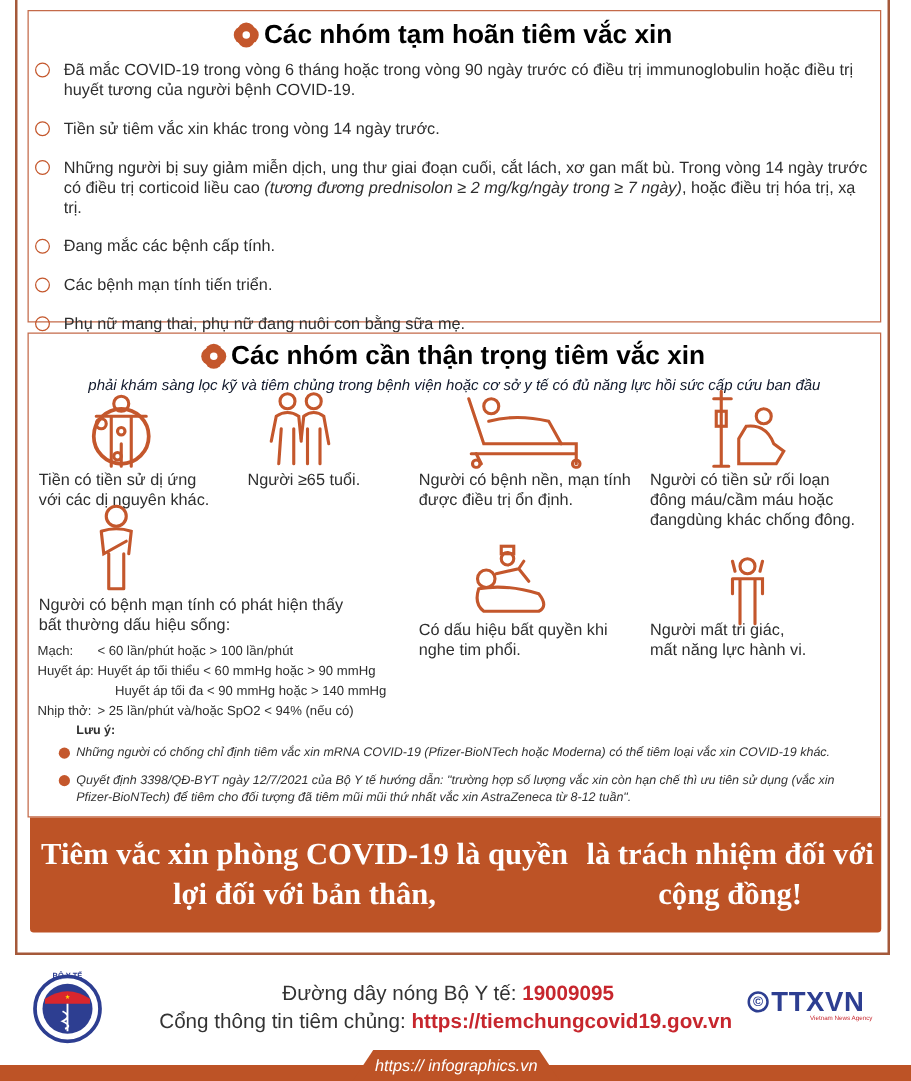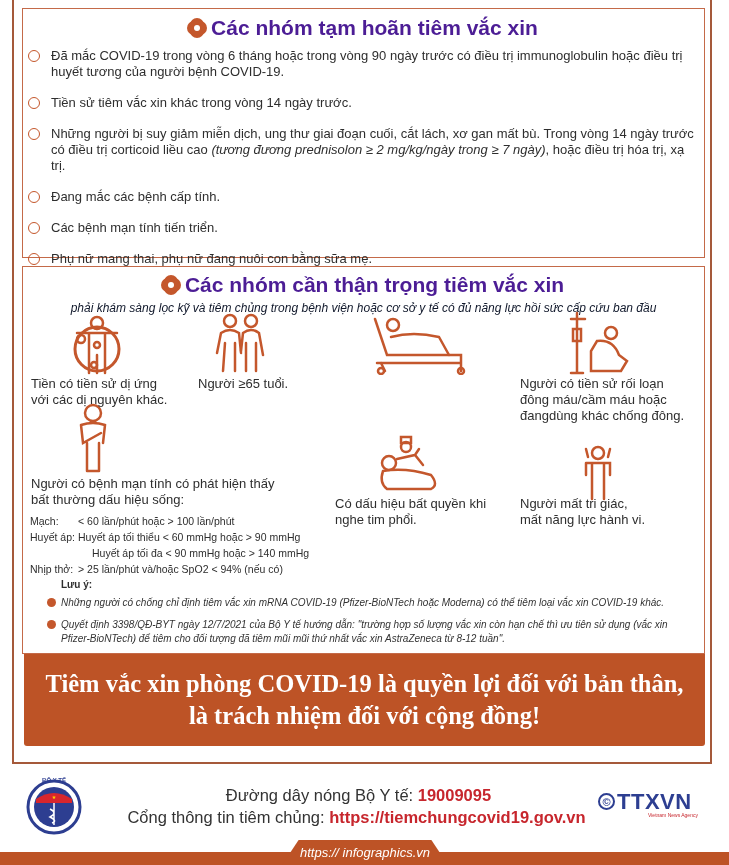--- a/index.html
+++ b/index.html
@@ -12,21 +12,21 @@
   }
   .box {
     position: absolute; left: 22px; width: 683px;
     border: 1.5px solid #c46a49; background: #fff;
   }
   .box1 { top: 8px; height: 250px; }
   .box2 { top: 266px; height: 388px; }
 
   .section-title {
     display: flex; align-items: center; justify-content: center;
-    font-weight: bold; font-size: 21px; color: #4c1d95; gap: 6px;
+    font-weight: bold; font-size: 21px; color: #000000; gap: 6px;
   }
   .gear { width: 16px; height: 16px; position: relative; display: inline-block; }
   .gear::before {
     content: ""; position: absolute; inset: 0; border-radius: 50%;
     background: #c4572c;
     box-shadow: 0 -3px 0 -1px #c4572c, 0 3px 0 -1px #c4572c, 3px 0 0 -1px #c4572c, -3px 0 0 -1px #c4572c;
   }
   .gear::after {
     content: ""; position: absolute; left: 5px; top: 5px; width: 6px; height: 6px;
     border-radius: 50%; background: #fff;
@@ -52,21 +52,21 @@
   .vitals .indent { padding-left: 62px; }
 
   .notes { position: absolute; left: 36px; top: 312px; width: 640px; font-size: 10px; }
   .notes .head { font-weight: bold; font-size: 10px; margin-bottom: 6px; margin-left: 2px; }
   .note { position: relative; padding-left: 2px; font-style: italic; line-height: 14px; margin-bottom: 8px; color: #333; }
   .note .dot { position: absolute; left: -12px; top: 2px; width: 9px; height: 9px; border-radius: 50%; background: #c4572c; }
 
   .banner {
     position: absolute; left: 24px; top: 654px; width: 681px; height: 92px;
     background: #bd5326; border-radius: 0 0 3px 3px;
-    display: flex; flex-direction: column; align-items: center; justify-content: center;
+    display: flex; flex-direction: row; align-items: center; justify-content: center;
     font-family: "Liberation Serif", "DejaVu Serif", serif; font-weight: bold; color: #fff;
     font-size: 24.5px; line-height: 32px; text-align: center;
   }
 
   .footer-logo-left { position: absolute; left: 24px; top: 775px; width: 60px; height: 60px; }
   .hotline { position: absolute; left: 0; width: 729px; text-align: center; font-size: 16.5px; color: #333; }
   .hotline1 { top: 786px; left: -6px; }
   .hotline2 { top: 808px; left: -8px; }
   .hotline .red { color: #c7262d; font-weight: bold; }
 
@@ -152,20 +152,24 @@
     <path d="M4 18 H28 V30 M4 18 V30 M10 18 V54 M22 18 V54 M6 12 L4 4 M26 12 L28 4"></path>
   </svg>
 
   <div class="caption" style="left:8px;top:109px">
     <div>Tiền có tiền sử dị ứng</div>
     <div>với các dị nguyên khác.</div>
   </div>
   <div class="caption" style="left:175px;top:109px">
     <div>Người ≥65 tuổi.</div>
   </div>
+  <div class="caption" style="left:312px;top:109px">
+    <div>Người có bệnh nền, mạn tính</div>
+    <div>được điều trị ổn định.</div>
+  </div>
   <div class="caption" style="left:497px;top:109px">
     <div>Người có tiền sử rối loạn</div>
     <div>đông máu/cầm máu hoặc</div>
     <div>đangdùng khác chống đông.</div>
   </div>
   <div class="caption" style="left:8px;top:209px">
     <div>Người có bệnh mạn tính có phát hiện thấy</div>
     <div>bất thường dấu hiệu sống:</div>
   </div>
   <div class="caption" style="left:312px;top:229px">

